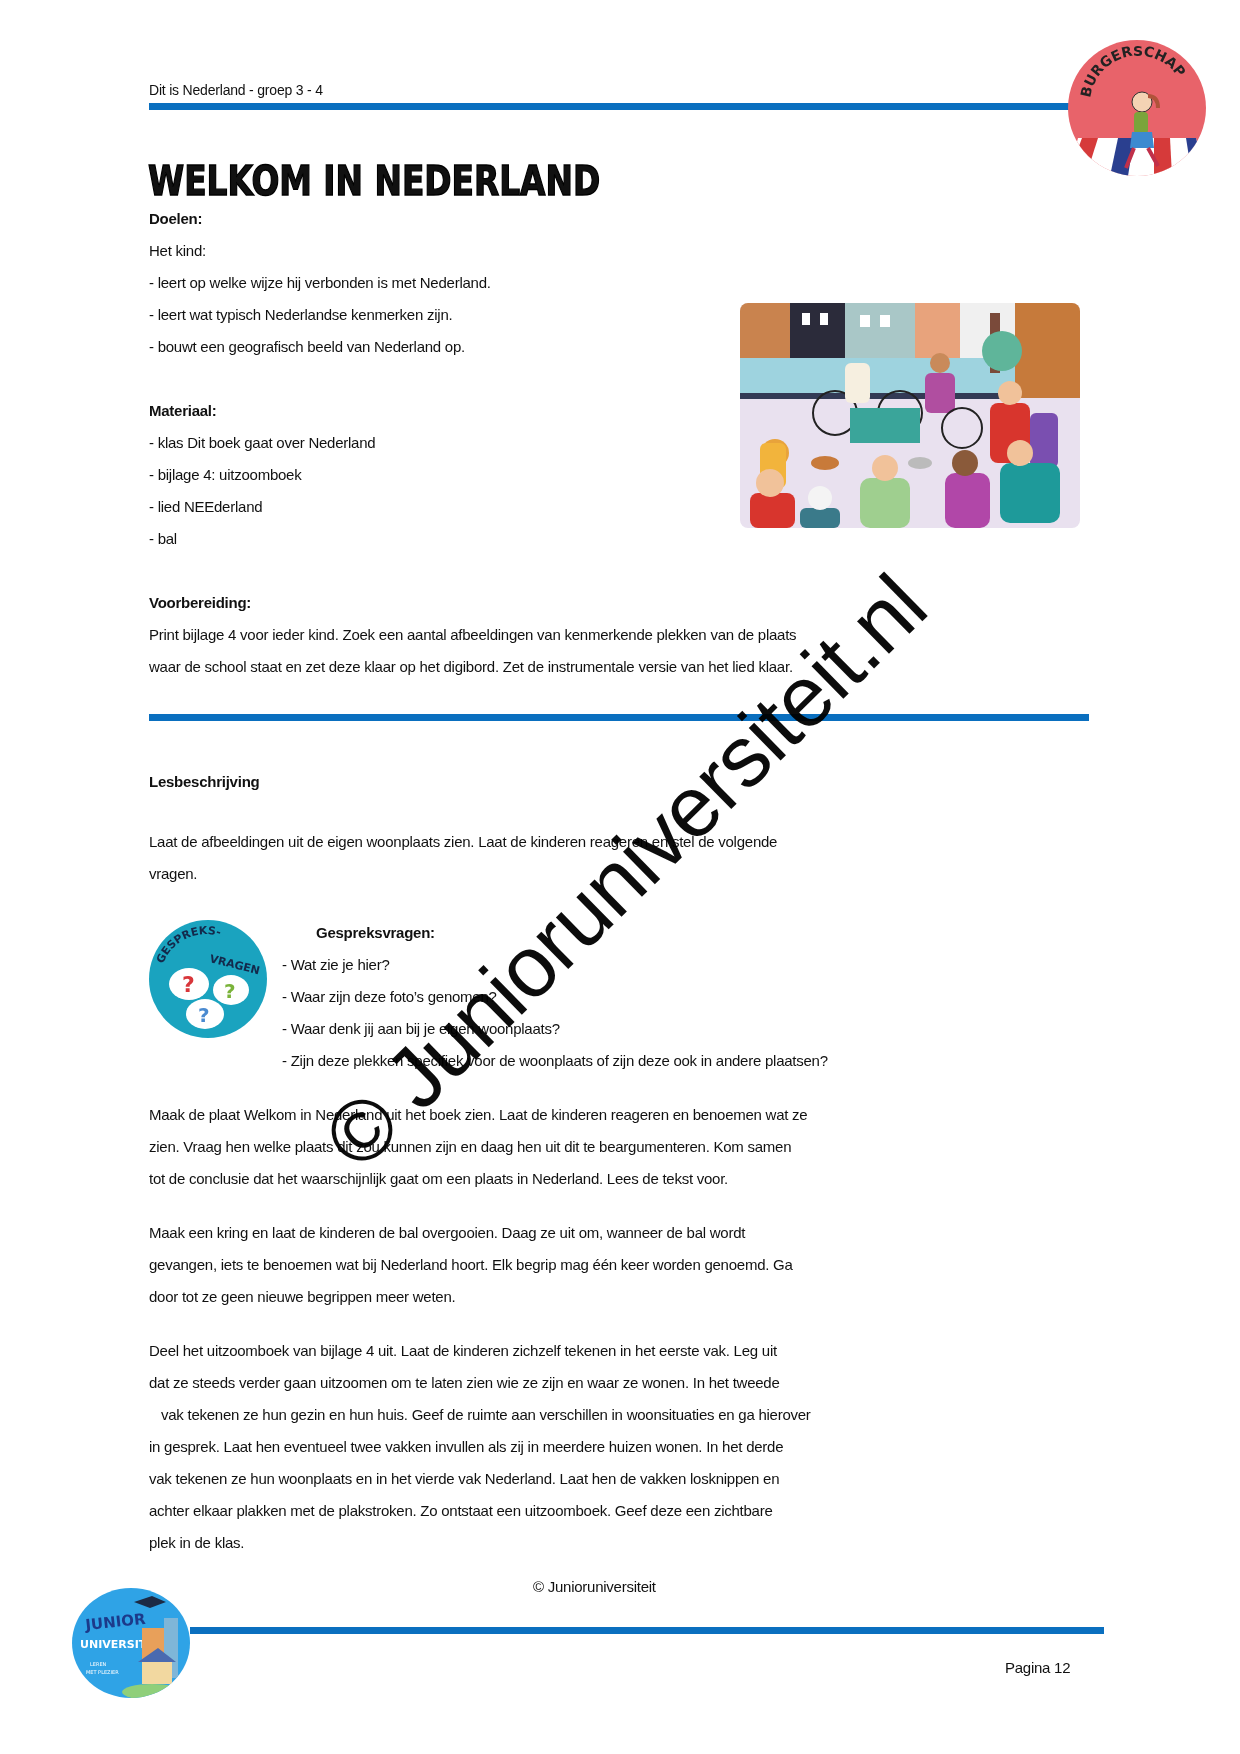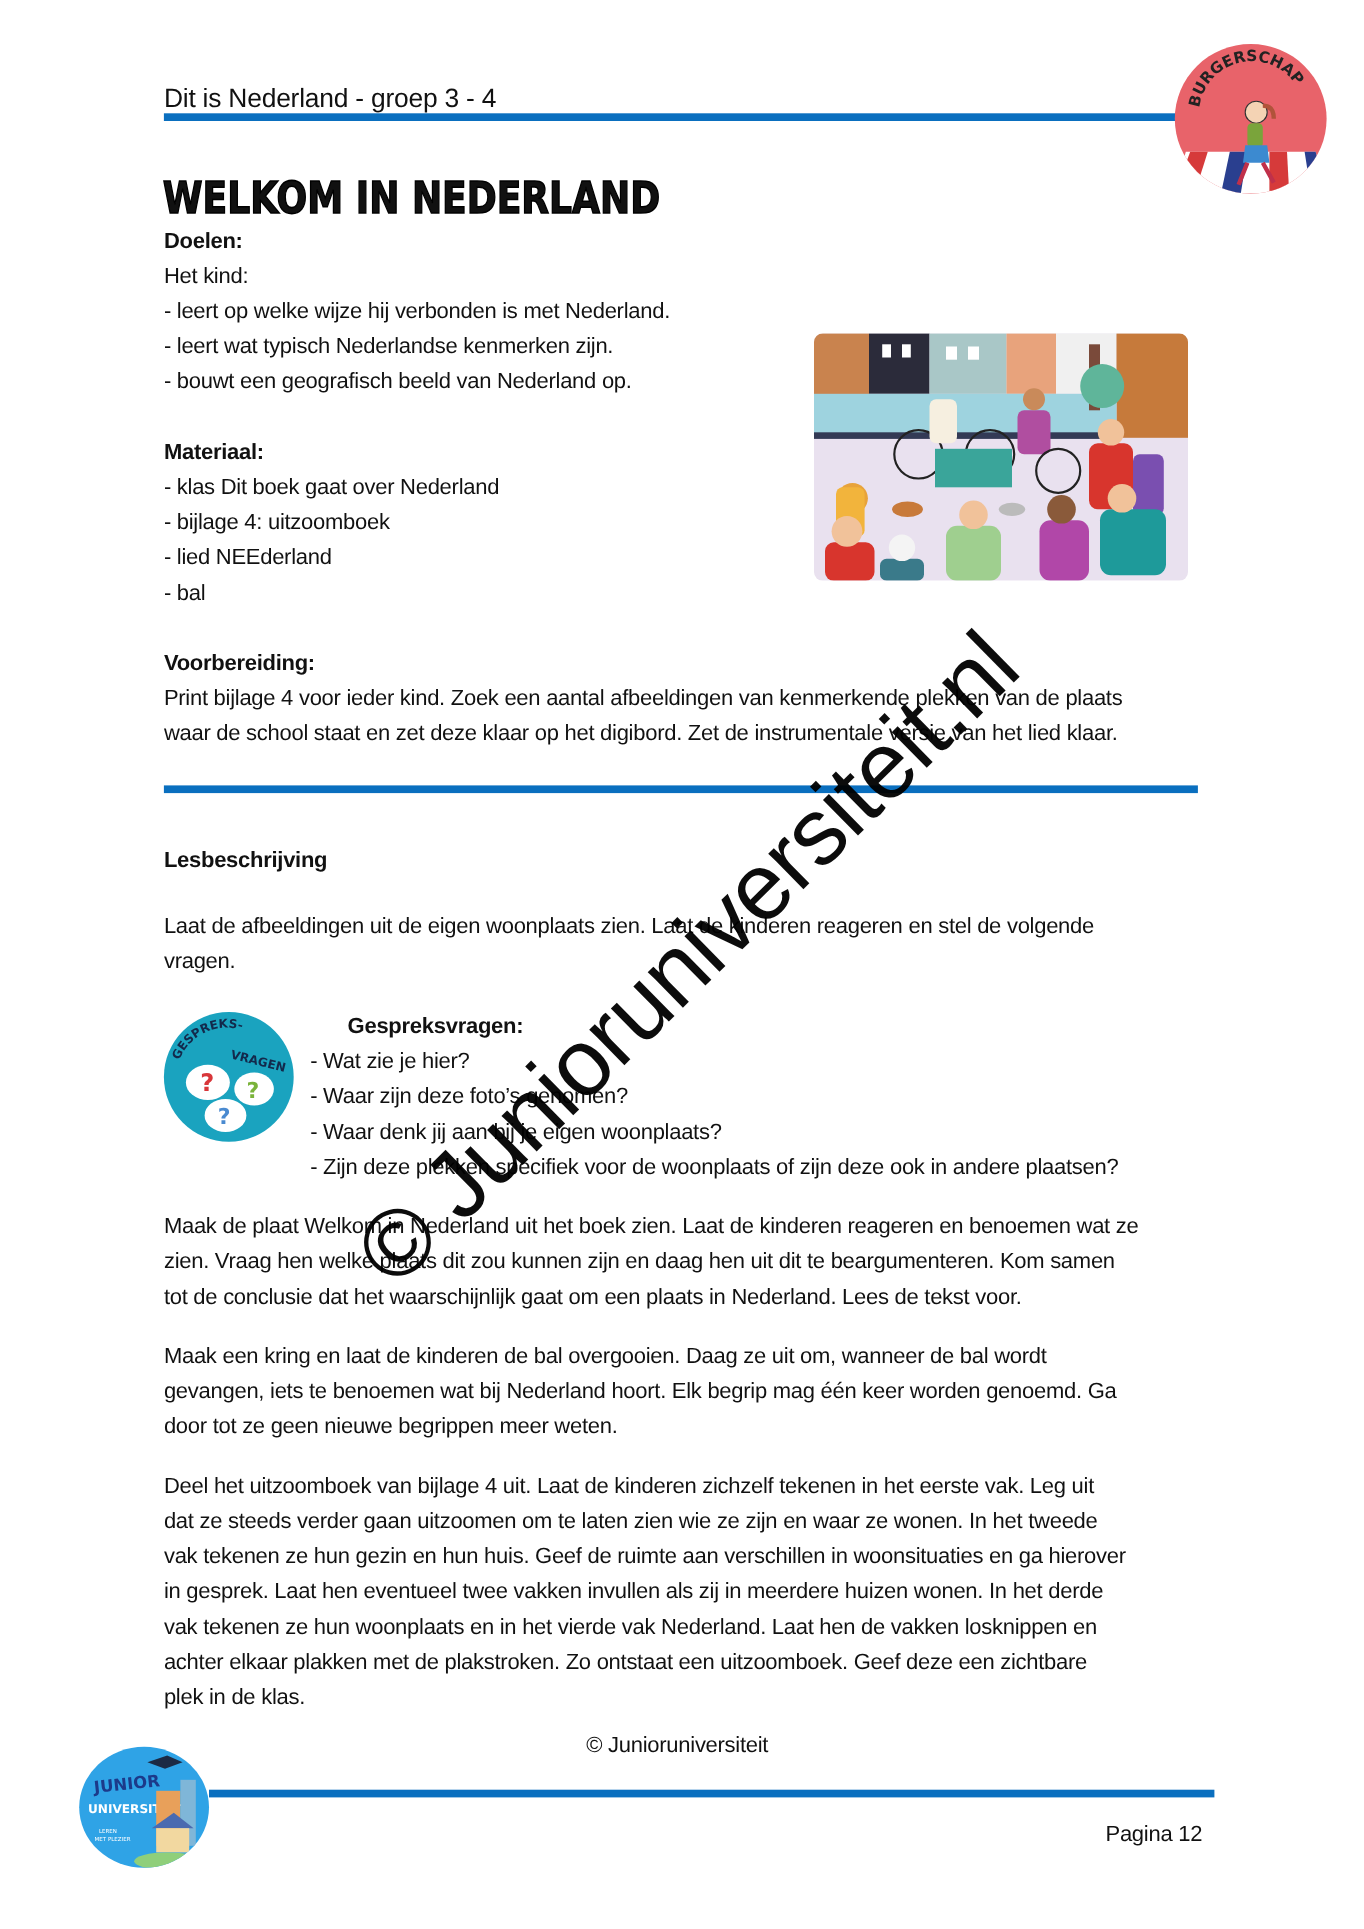--- a/index.html
+++ b/index.html
@@ -1,23 +1,23 @@
 <!DOCTYPE html>
 <html><head>
 <meta charset="utf-8">
 <style>
   html,body{margin:0;padding:0;background:#fff;}
   body{width:1240px;height:1754px;position:relative;overflow:hidden;
        font-family:"Liberation Sans",sans-serif;color:#111;}
   .abs{position:absolute;}
-  .txt{font-size:20px;letter-spacing:-0.25px;white-space:nowrap;line-height:32px;}
+  .txt{font-size:15px;letter-spacing:-0.25px;white-space:nowrap;line-height:32px;}
   .b{font-weight:bold;}
   .i{}
   .rule{background:#0a6fbf;}
-  .hdr-title{left:149px;top:74px;font-size:24px;letter-spacing:-0.2px;}
+  .hdr-title{left:149px;top:74px;font-size:14px;letter-spacing:-0.2px;}
   .page-title{left:148px;top:158px;font-family:"DejaVu Sans",sans-serif;font-weight:900;
       font-size:40px;letter-spacing:0px;transform:scaleX(0.82);transform-origin:left top;
       -webkit-text-stroke:1.4px #000;line-height:46px;}
   .col{left:149px;}
   .badge{border-radius:50%;overflow:hidden;}
   .wm{left:625px;top:872px;transform:translate(-50%,-50%) rotate(-44.5deg);
       font-size:86px;color:#000;white-space:nowrap;letter-spacing:-1px;
       font-family:"Liberation Sans",sans-serif;opacity:0.95;pointer-events:none;}
   .illus{left:740px;top:303px;width:340px;height:225px;border-radius:8px;overflow:hidden;
       box-shadow:0 0 14px 10px #fff inset;}
@@ -144,21 +144,21 @@
 <div class="abs col txt" style="top:1099px;"><span>Maak de plaat </span><span class="i">Welkom in Nederland</span><span> uit het boek zien. Laat de kinderen reageren en benoemen wat ze</span></div>
 <div class="abs col txt" style="top:1131px;">zien. Vraag hen welke plaats dit zou kunnen zijn en daag hen uit dit te beargumenteren. Kom samen</div>
 <div class="abs col txt" style="top:1163px;text-align:right;">tot de conclusie dat het waarschijnlijk gaat om een plaats in Nederland. Lees de tekst voor.</div>
 
 <div class="abs col txt" style="top:1217px;">Maak een kring en laat de kinderen de bal overgooien. Daag ze uit om, wanneer de bal wordt</div>
 <div class="abs col txt" style="top:1249px;">gevangen, iets te benoemen wat bij Nederland hoort. Elk begrip mag één keer worden genoemd. Ga</div>
 <div class="abs col txt" style="top:1281px;">door tot ze geen nieuwe begrippen meer weten.</div>
 
 <div class="abs col txt" style="top:1335px;">Deel het uitzoomboek van bijlage 4 uit. Laat de kinderen zichzelf tekenen in het eerste vak. Leg uit</div>
 <div class="abs col txt" style="top:1367px;">dat ze steeds verder gaan uitzoomen om te laten zien wie ze zijn en waar ze wonen. In het tweede</div>
-<div class="abs col txt" style="top:1399px;">vak tekenen ze hun gezin en hun huis. Geef de ruimte aan verschillen in woonsituaties en ga hierover</div>
+<div class="abs col txt" style="top:1399px;margin-left:12px;">vak tekenen ze hun gezin en hun huis. Geef de ruimte aan verschillen in woonsituaties en ga hierover</div>
 <div class="abs col txt" style="top:1431px;">in gesprek. Laat hen eventueel twee vakken invullen als zij in meerdere huizen wonen. In het derde</div>
 <div class="abs col txt" style="top:1463px;">vak tekenen ze hun woonplaats en in het vierde vak Nederland. Laat hen de vakken losknippen en</div>
 <div class="abs col txt" style="top:1495px;">achter elkaar plakken met de plakstroken. Zo ontstaat een uitzoomboek. Geef deze een zichtbare</div>
 <div class="abs col txt" style="top:1527px;">plek in de klas.</div>
 
 <div class="abs wm">© Junioruniversiteit.nl</div>
 
 <div class="abs badge" style="left:72px;top:1588px;width:118px;height:110px;background:#2fa3e6;">
   <svg width="118" height="110" viewBox="0 0 118 110">
     <polygon points="62,14 80,8 94,14 78,20" fill="#1c2a44"></polygon>

